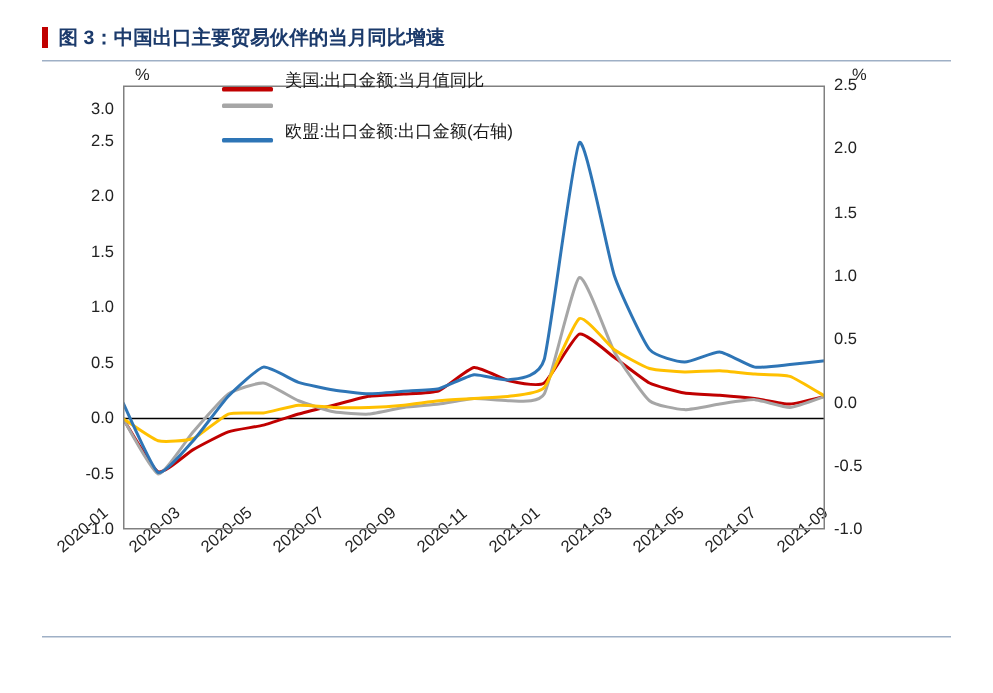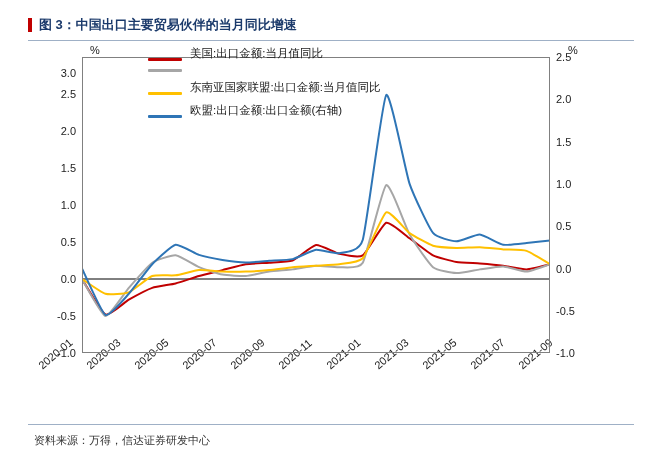--- a/index.html
+++ b/index.html
@@ -134,21 +134,20 @@
 <div id="page">
 
   <div class="title-bar">
     <span class="tick"></span>
     <span class="title-text">图 3：中国出口主要贸易伙伴的当月同比增速</span>
   </div>
 
   <div class="rule top"></div>
   <div class="rule bottom"></div>
 
-  <div class="source">资料来源：万得，信达证券研发中心</div>
 
   <div class="axis-unit left">%</div>
   <div class="axis-unit right">%</div>
 
   <div class="ytick left" style="top:51px;margin-top:16px;">3.0</div>
   <div class="ytick left" style="top:88px;">2.5</div>
   <div class="ytick left" style="top:125px;">2.0</div>
   <div class="ytick left" style="top:162px;">1.5</div>
   <div class="ytick left" style="top:199px;">1.0</div>
   <div class="ytick left" style="top:236px;">0.5</div>
@@ -190,22 +189,18 @@
 
   <div id="legend">
     <div class="legend-row">
       <span class="legend-swatch" style="background:#c00000;"></span>
       <span class="legend-label">美国:出口金额:当月值同比</span>
     </div>
     <div class="legend-row">
       <span class="legend-swatch" style="background:#a6a6a6;"></span>
     </div>
     <div class="legend-row">
-      <span class="legend-swatch" style="background:#ffc000;"></span>
-      <span class="legend-label">东南亚国家联盟:出口金额:当月值同比</span>
-    </div>
-    <div class="legend-row">
       <span class="legend-swatch" style="background:#2e75b6;"></span>
       <span class="legend-label">欧盟:出口金额:出口金额(右轴)</span>
     </div>
   </div>
 
 </div>
 
 </body></html>

